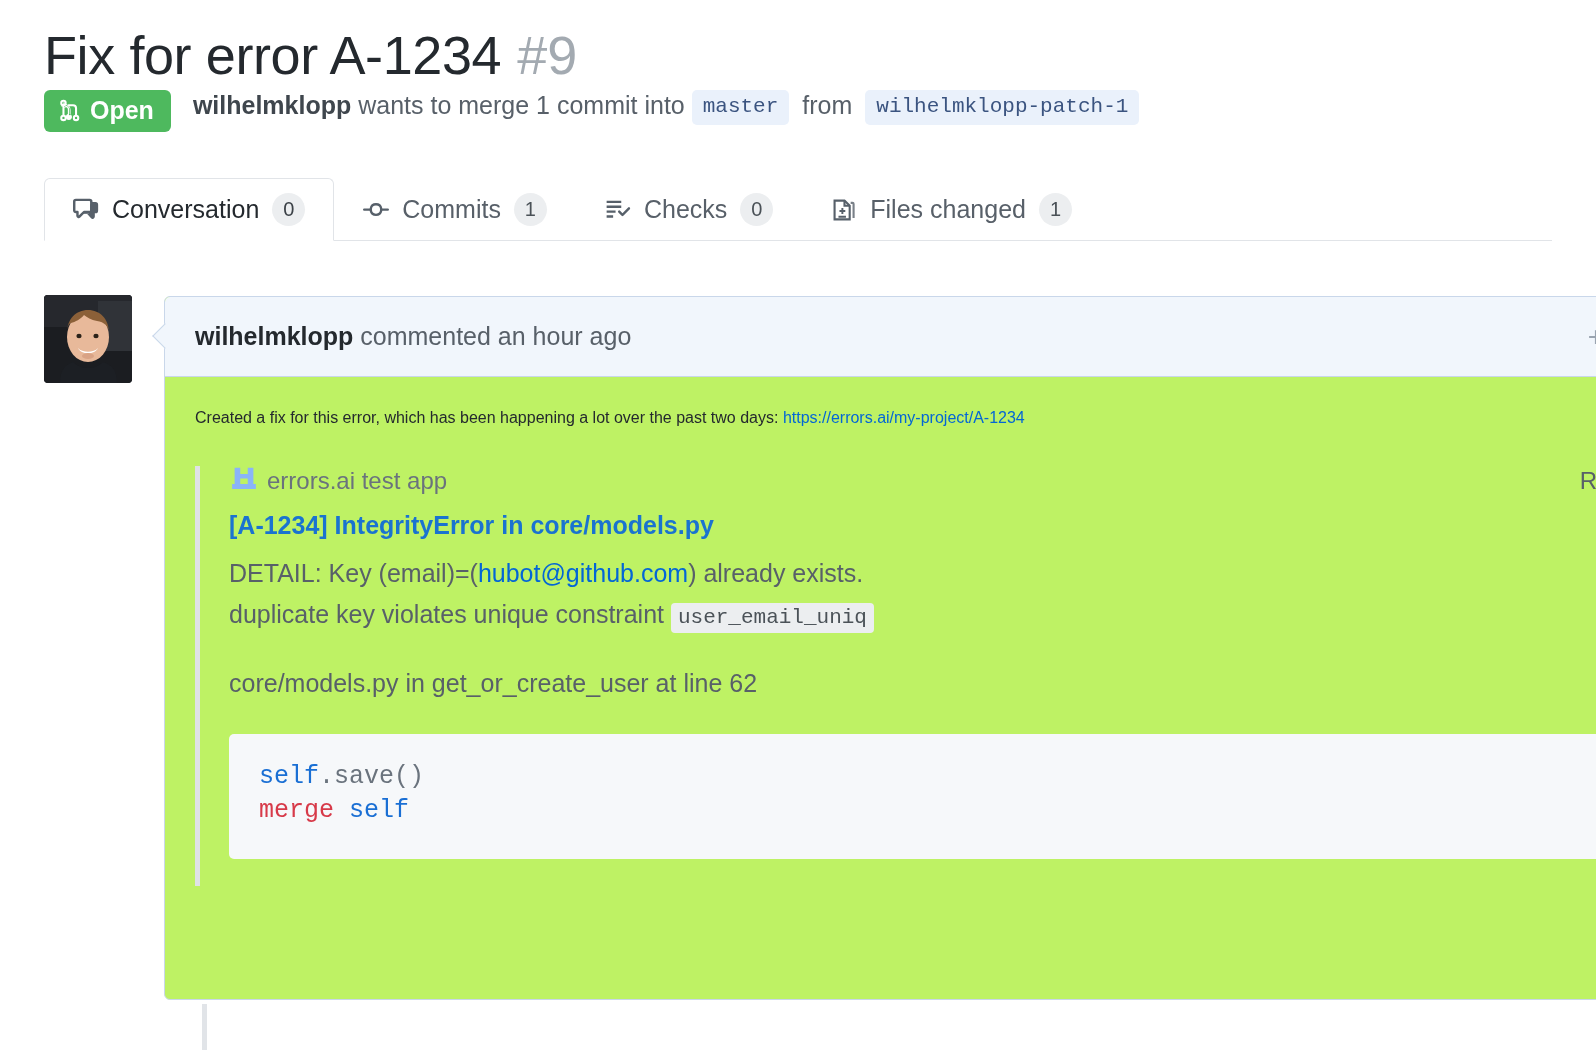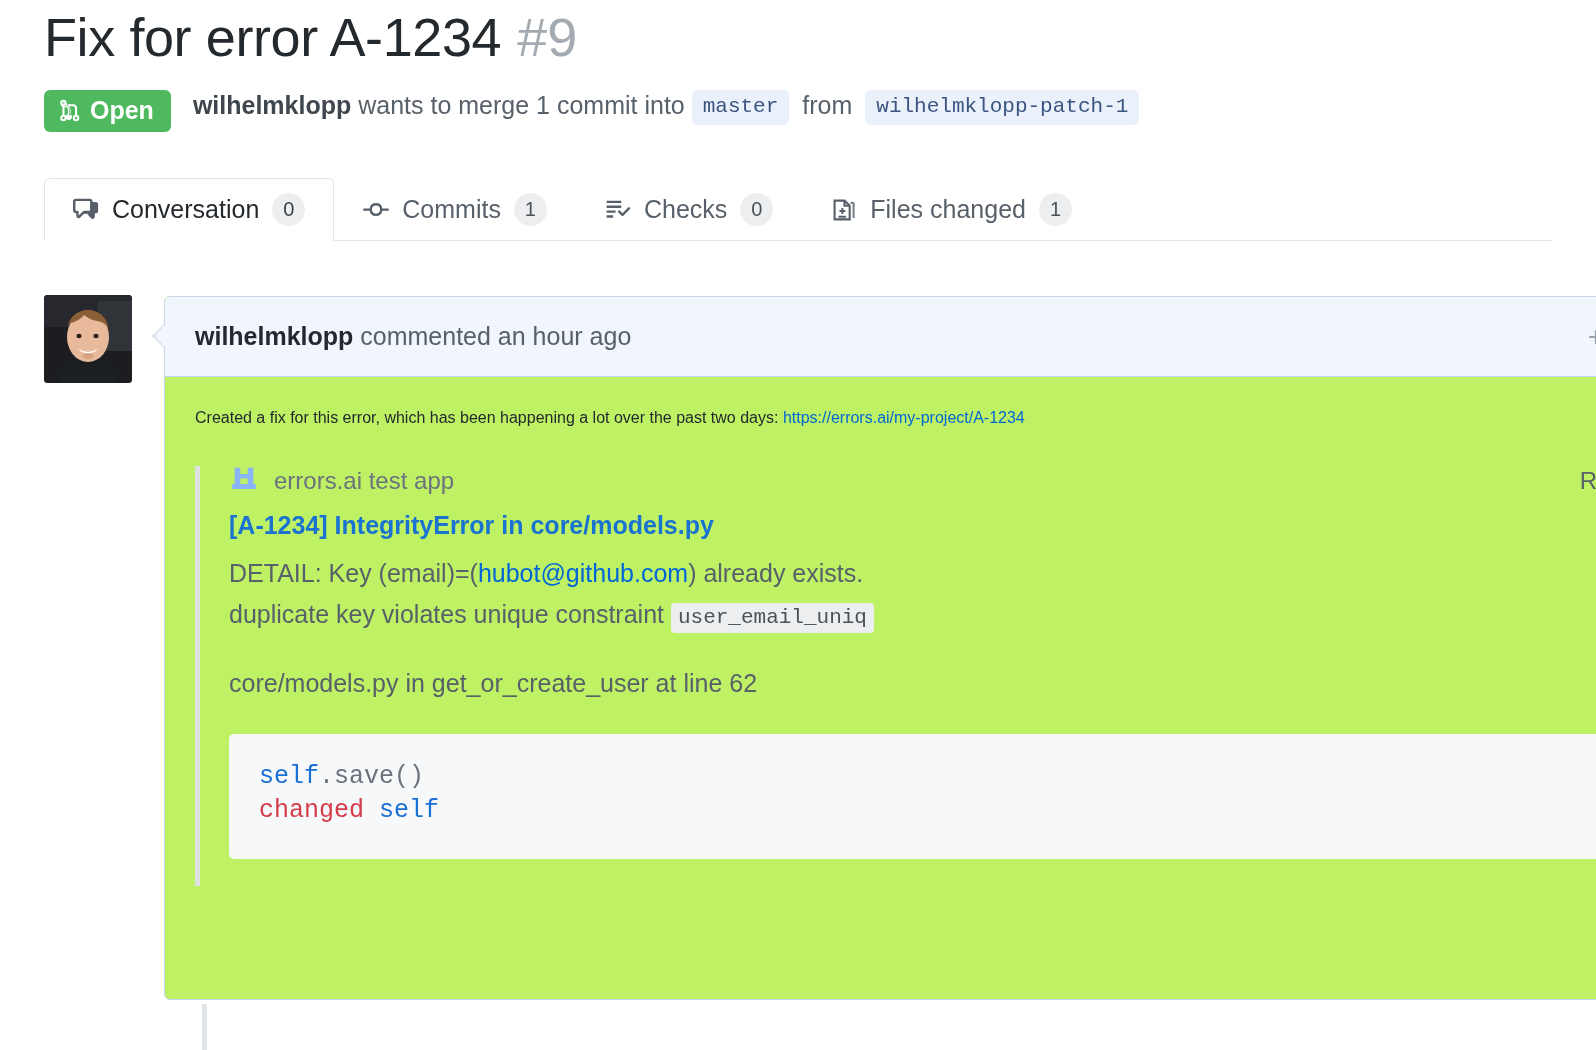--- a/index.html
+++ b/index.html
@@ -8,21 +8,21 @@
     width: 1596px; height: 1050px;
     background: #ffffff;
     font-family: "Liberation Sans", sans-serif;
     color: #24292e;
     overflow: hidden;
   }
   .page { position: relative; width: 1596px; height: 1050px; }
 
   
   .title-row {
-    position: absolute; left: 44px; top: 6px;
+    position: absolute; left: 44px; top: 24px;
     display: flex; align-items: baseline; gap: 16px;
     white-space: nowrap;
   }
   .pr-title {
     font-size: 54px; font-weight: 400; color: #24292e;
     letter-spacing: -0.4px; line-height: 1.1;
   }
   .pr-number { font-size: 54px; font-weight: 300; color: #a3aab1; }
 
   
@@ -154,21 +154,21 @@
     padding-left: 34px;
   }
   .unfurl::before {
     content: ""; position: absolute; left: 0; top: 2px;
     width: 5px; height: 420px; background: #dfe2e5;
   }
   .unfurl-top {
     display: flex; align-items: center; justify-content: space-between;
     padding-right: 36px;
   }
-  .app-row { display: flex; align-items: center; gap: 15px; }
+  .app-row { display: flex; align-items: center; gap: 8px; }
   .app-name { font-size: 24px; color: #6a737d; }
   .remove-btn {
     font-size: 24px; color: #586069; cursor: pointer; background: none;
     border: none; font-family: inherit; padding: 0;
   }
   .unfurl-title {
     display: block; margin-top: 13px;
     font-size: 25px; font-weight: 700; color: #1a73d0;
     text-decoration: none;
   }
@@ -340,19 +340,19 @@
         <a class="unfurl-title" href="#">[A-1234] IntegrityError in core/models.py</a>
 
         <div class="err-line"><span>DETAIL: Key (email)=(</span><a class="link" href="#">hubot@github.com</a><span>) already exists.</span></div>
 
         <div class="err-line"><span>duplicate key violates unique constraint </span><code class="inline">user_email_uniq</code></div>
 
         <div class="trace-line">core/models.py in get_or_create_user at line 62</div>
 
         <div class="code-block">
           <div><span class="tok-self">self</span><span class="tok-plain">.save()</span></div>
-          <div><span class="tok-kw">changed</span><span class="tok-plain"> </span><span class="tok-self">self</span></div>
+          <div><span class="tok-kw">merge</span><span class="tok-plain"> </span><span class="tok-self">self</span></div>
         </div>
       </div>
     </div>
   </div>
 
 </div>
 
 </body></html>

